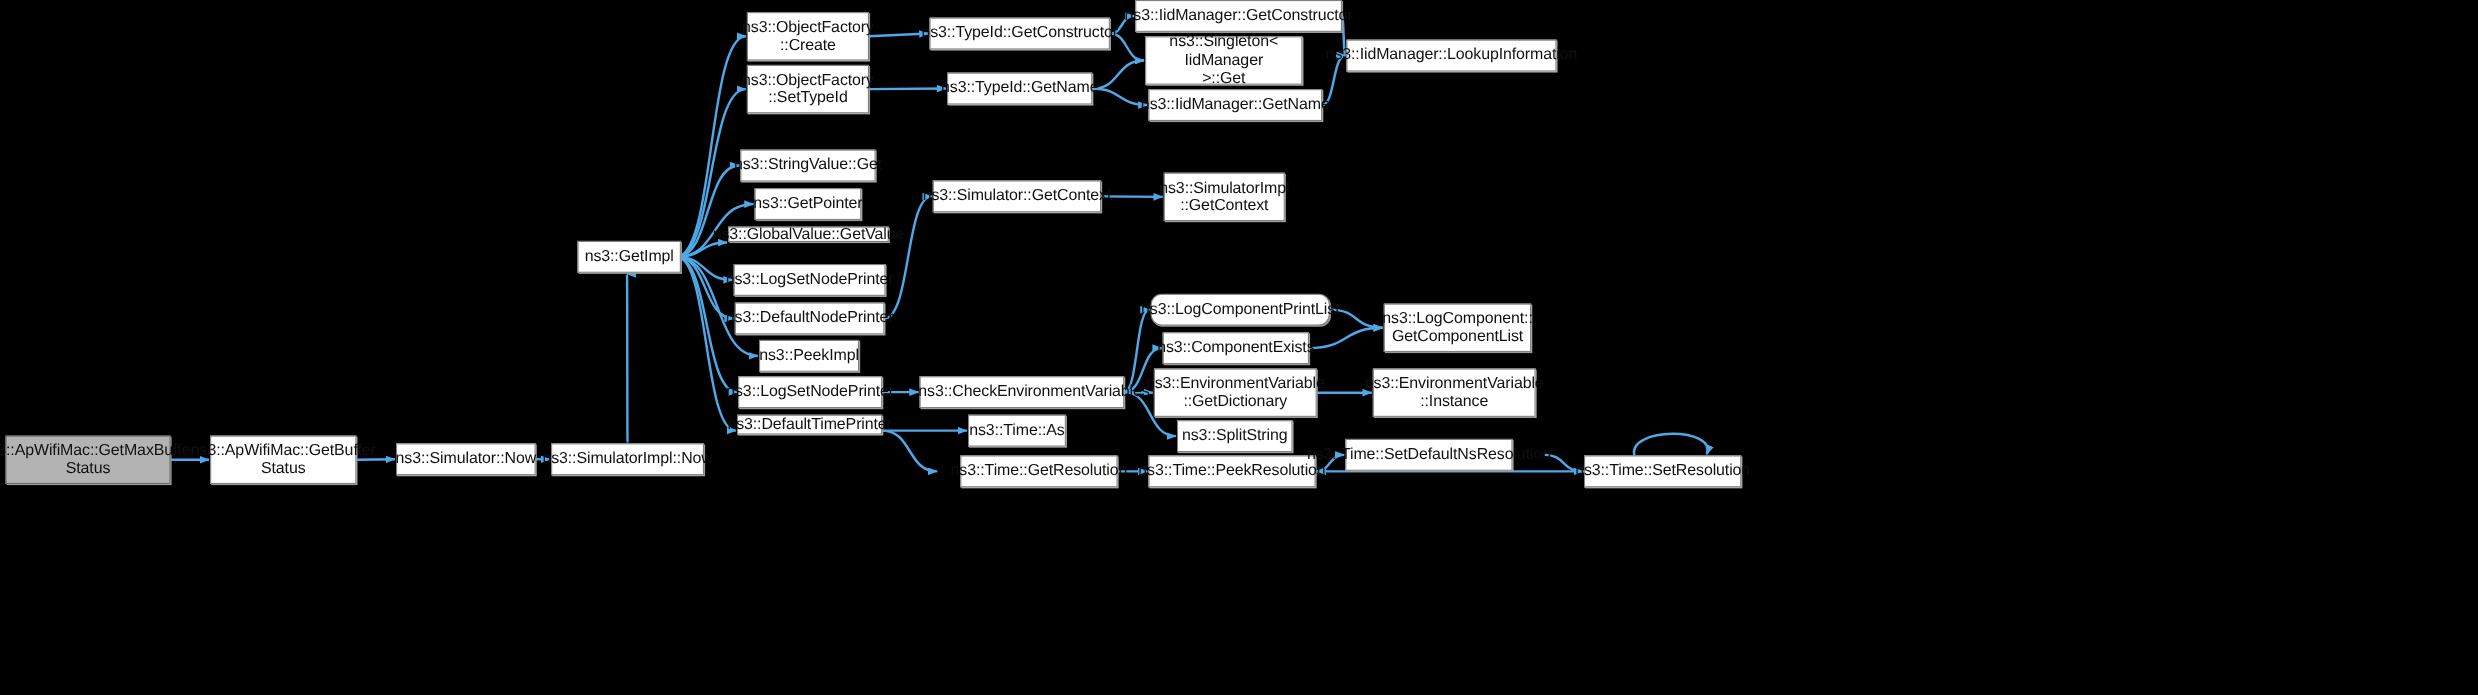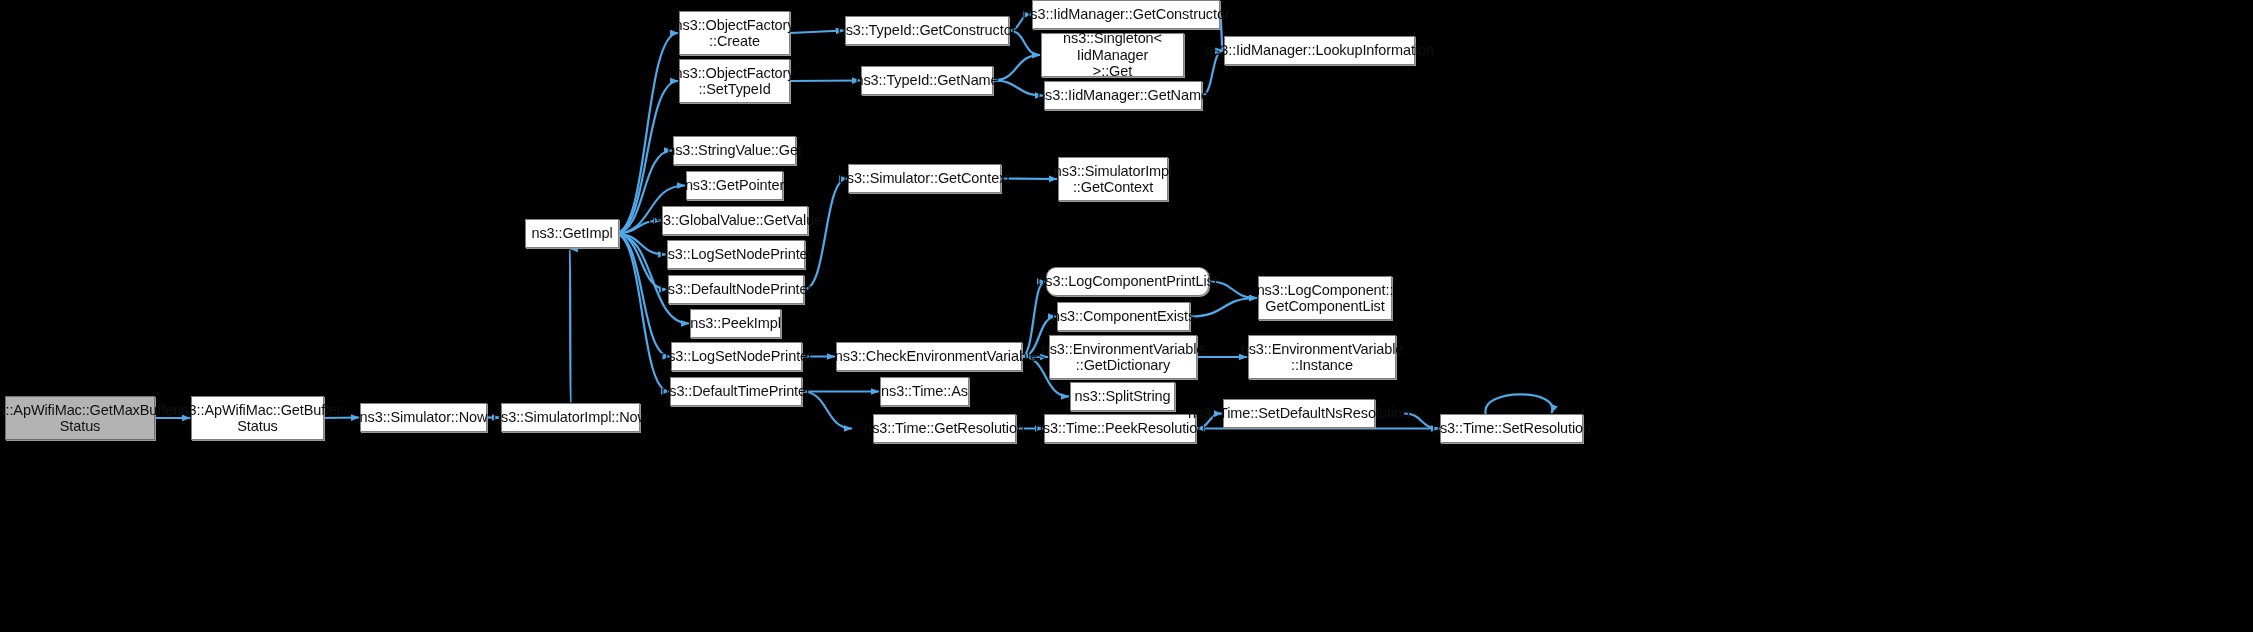--- a/index.html
+++ b/index.html
@@ -91,26 +91,26 @@
 Status</div>
       <div class="node" style="left: 360px; top: 403px; width: 127px; height: 29px;">ns3::Simulator::Now</div>
       <div class="node" style="left: 501px; top: 403px; width: 139px; height: 29px;">ns3::SimulatorImpl::Now</div>
       <div class="node" style="left: 525px; top: 219px; width: 94px; height: 29px;">ns3::GetImpl</div>
       <div class="node" style="left: 679px; top: 11px; width: 111px; height: 44px;">ns3::ObjectFactory
 ::Create</div>
       <div class="node" style="left: 679px; top: 59px; width: 111px; height: 44px;">ns3::ObjectFactory
 ::SetTypeId</div>
       <div class="node" style="left: 673px; top: 136px; width: 123px; height: 29px;">ns3::StringValue::Get</div>
       <div class="node" style="left: 686px; top: 171px; width: 97px; height: 29px;">ns3::GetPointer</div>
-      <div class="node" style="left: 662px; top: 206px; width: 146px; height: 29px;">ns3::GlobalValue::GetValue</div>
+      <div class="node" style="left: 662px; top: 206px; width: 146px; height: 14px;">ns3::GlobalValue::GetValue</div>
       <div class="node" style="left: 667px; top: 240px; width: 138px; height: 29px; text-align: right;">ns3::LogSetNodePrinter</div>
       <div class="node" style="left: 668px; top: 275px; width: 136px; height: 29px;">ns3::DefaultNodePrinter</div>
       <div class="node" style="left: 690px; top: 309px; width: 91px; height: 29px;">ns3::PeekImpl</div>
       <div class="node" style="left: 671px; top: 342px; width: 131px; height: 29px;">ns3::LogSetNodePrinter</div>
-      <div class="node" style="left: 670px; top: 377px; width: 132px; height: 29px;">ns3::DefaultTimePrinter</div>
+      <div class="node" style="left: 670px; top: 377px; width: 132px; height: 18px;">ns3::DefaultTimePrinter</div>
       <div class="node" style="left: 853px; top: 414px; width: 143px; height: 29px; margin-left: 20px;">ns3::Time::GetResolution</div>
       <div class="node" style="left: 848px; top: 164px; width: 153px; height: 29px;">ns3::Simulator::GetContext</div>
       <div class="node" style="left: 836px; top: 342px; width: 186px; height: 29px; padding-left: 22px;">ns3::CheckEnvironmentVariables</div>
       <div class="node" style="left: 880px; top: 377px; width: 89px; height: 29px;">ns3::Time::As</div>
       <div class="node" style="left: 845px; top: 16px; width: 164px; height: 29px;">ns3::TypeId::GetConstructor</div>
       <div class="node" style="left: 861px; top: 66px; width: 132px; height: 29px;">ns3::TypeId::GetName</div>
       <div class="node" style="left: 1032px; top: 0px; width: 188px; height: 29px;">ns3::IidManager::GetConstructor</div>
       <div class="node" style="left: 1041px; top: 33px; width: 143px; height: 44px;">ns3::Singleton&lt; IidManager
 &gt;::Get</div>
       <div class="node" style="left: 1044px; top: 81px; width: 158px; height: 29px;">ns3::IidManager::GetName</div>

